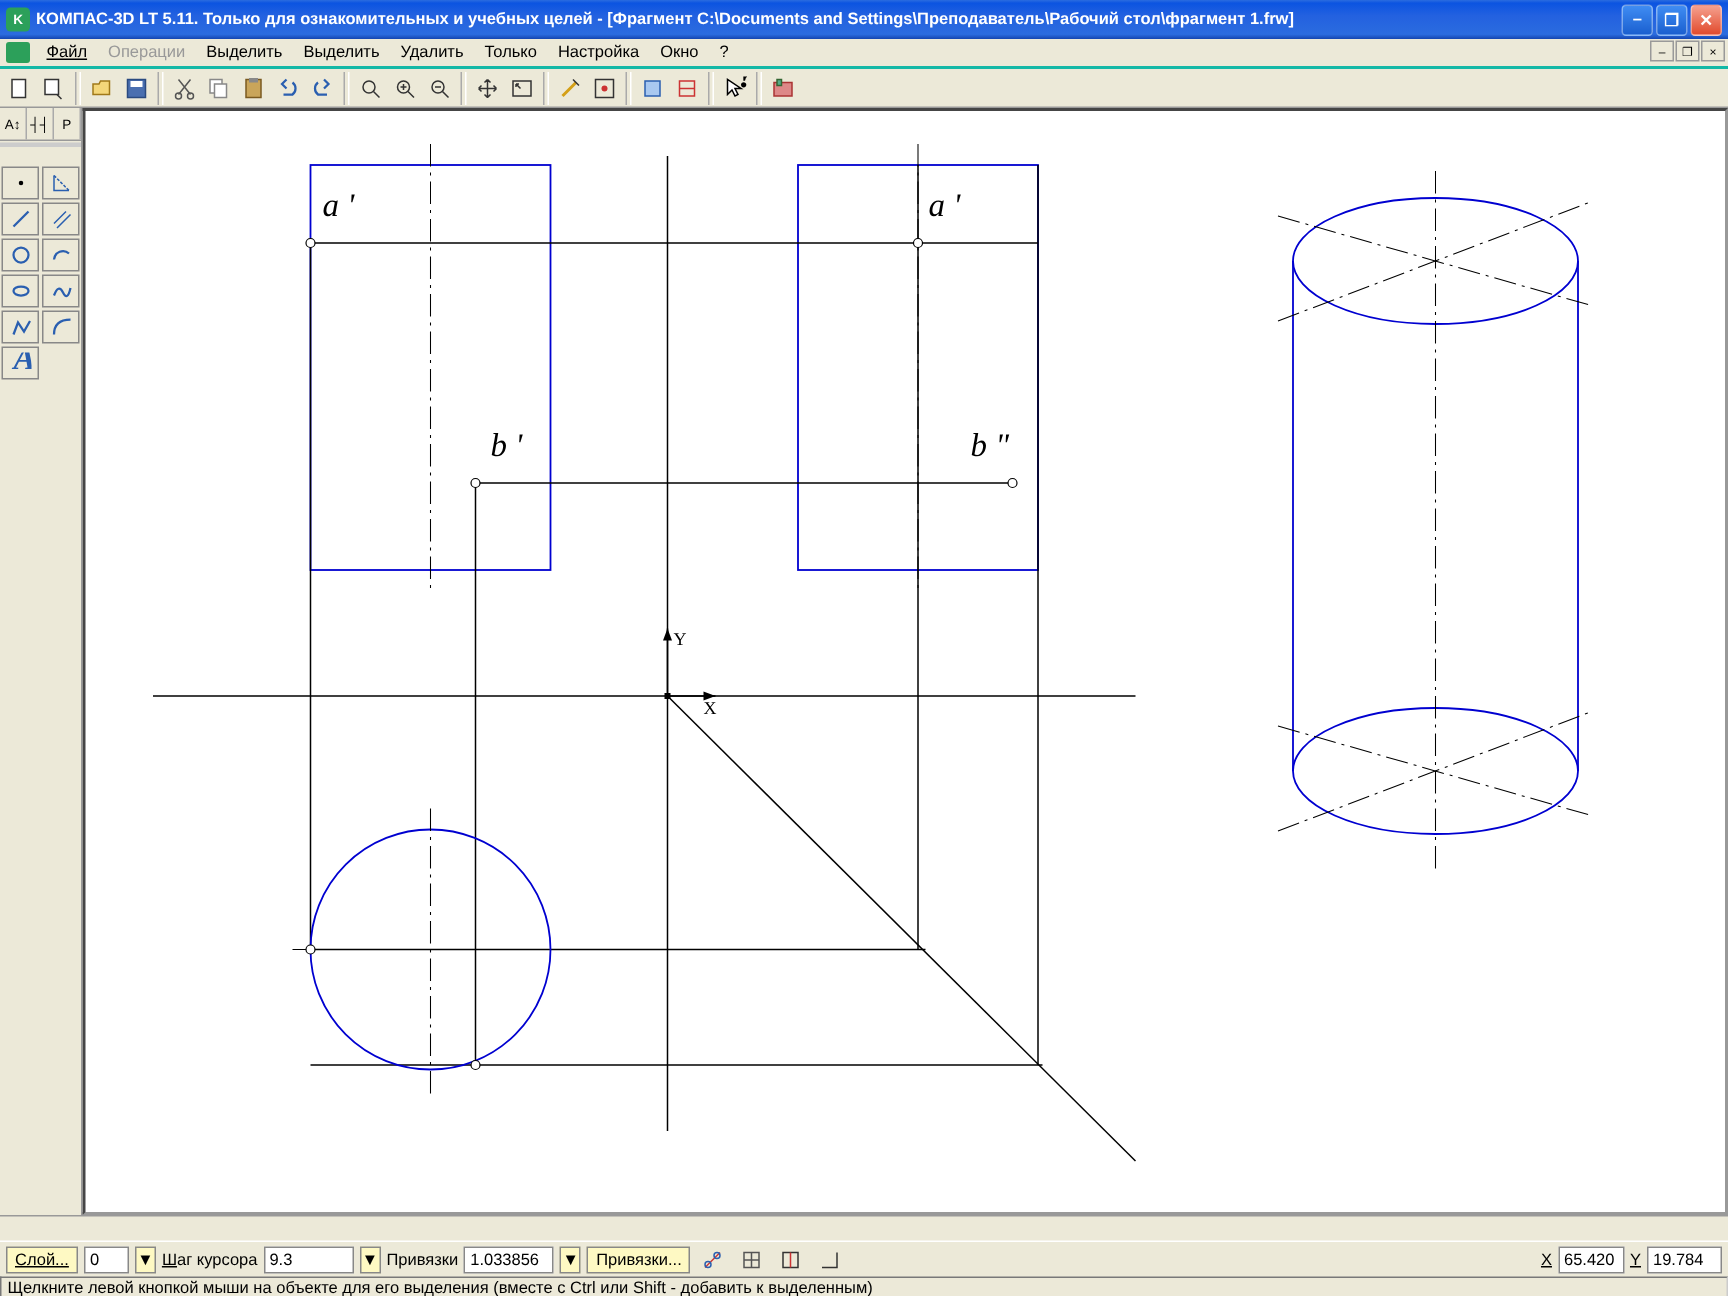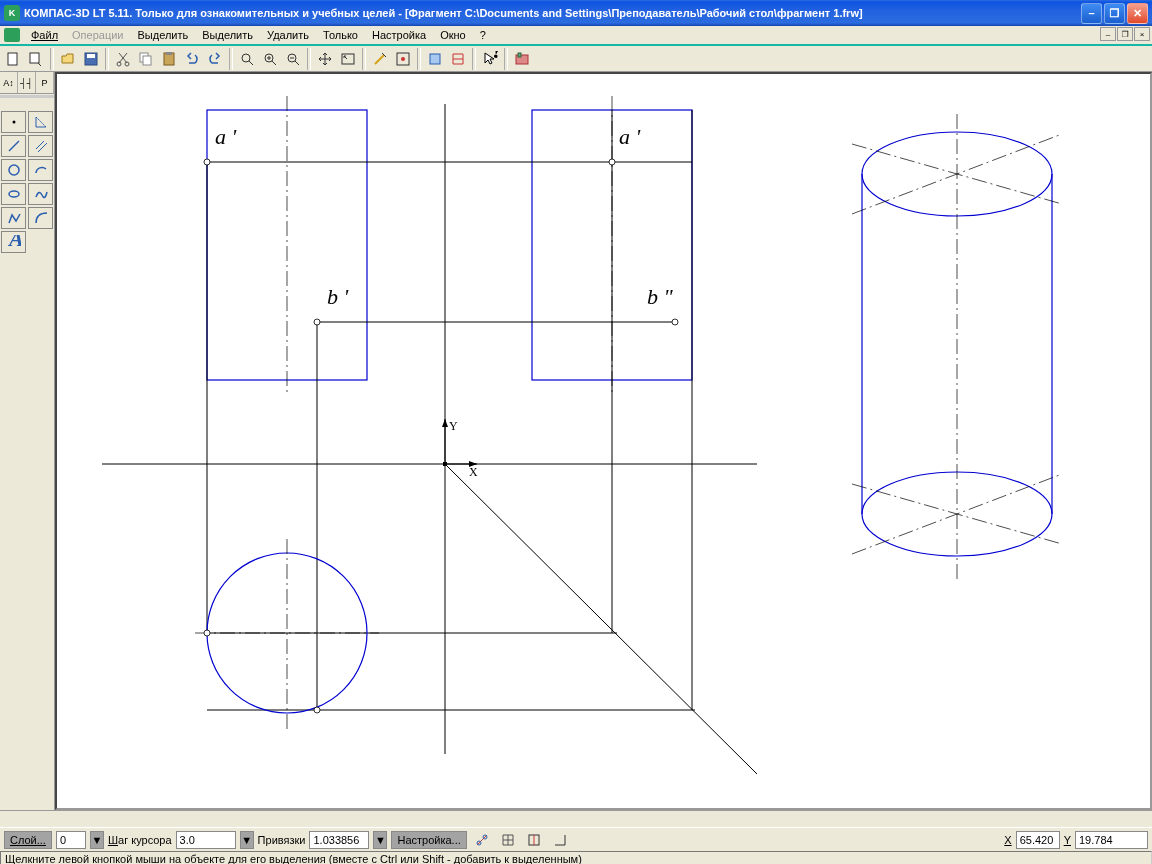--- a/index.html
+++ b/index.html
@@ -23,21 +23,21 @@
 .leftpanel{width:55px;background:#ECE9D8;display:flex;flex-direction:column;border-right:1px solid #999}
 .tabbar{height:22px;display:flex;border-bottom:1px solid #999}
 .tabbar .tab{flex:1;display:flex;align-items:center;justify-content:center;border-right:1px solid #aaa;font-size:9px}
 .toolgrid{padding-top:12px;display:flex;flex-direction:column;gap:0;border-top:3px solid #ccc;margin-top:1px}
 .toolrow{display:flex}
 .tool{width:25px;height:22px;border:1px solid #888;background:#ECE9D8;display:flex;align-items:center;justify-content:center;margin:1px}
 .canvas{flex:1;background:#fff;border:2px inset #999;position:relative;overflow:hidden}
 .hscroll{height:17px;background:#ECE9D8;border-top:1px solid #999;display:flex}
 .statusbar2{height:24px;background:#ECE9D8;display:flex;align-items:center;padding:2px 4px;gap:4px;border-top:1px solid #fff}
 .sfield{border:1px solid #888;background:#fff;height:18px;padding:0 3px;display:flex;align-items:center}
-.sbtn{border:1px solid #888;background:#a3a3a3;height:18px;padding:0 5px;display:flex;align-items:center}
+.sbtn{border:1px solid #888;background:#fef9c3;height:18px;padding:0 5px;display:flex;align-items:center}
 .underline{text-decoration:underline}
 .hint{height:18px;border:1px inset #ccc;padding:1px 4px;background:#ECE9D8}
 .spacer{flex:1}
 svg .thin{stroke:#000;stroke-width:1;fill:none}
 svg .blue{stroke:#0000D0;stroke-width:1.2;fill:none}
 svg .axis{stroke:#000;stroke-width:0.7;stroke-dasharray:15 4 2 4;fill:none}
 svg .pt{fill:#fff;stroke:#000;stroke-width:0.8}
 svg text{font-family:'Times New Roman',serif;font-style:italic;font-size:22px}
 </style>
 </head>
@@ -355,27 +355,27 @@
 
 <div class="hscroll"></div>
 
 <div class="statusbar2">
   <div class="sbtn">
       <span class="underline">Слой...</span>
     </div>
   <div class="sfield" style="width:30px">0</div>
   <div class="sbtn" style="width:14px;padding:0;justify-content:center">▼</div>
   <div><span class="underline">Ш</span>аг курсора</div>
-  <div class="sfield" style="width:60px">3.0</div>
+  <div class="sfield" style="width:60px">9.3</div>
   <div class="sbtn" style="width:14px;padding:0;justify-content:center">▼</div>
   <div>Привязки</div>
   <div class="sfield" style="width:60px">1.033856</div>
   <div class="sbtn" style="width:14px;padding:0;justify-content:center">▼</div>
   <div class="sbtn">
-      <span>Настройка...</span>
+      <span>Привязки...</span>
     </div>
   <div class="tbtn">
       <svg width="14" height="14">
         <path d="M2 12L12 2" stroke="#C33"></path>
         <circle cx="4" cy="10" r="2" fill="none" stroke="#2A5FB0"></circle>
         <circle cx="10" cy="4" r="2" fill="none" stroke="#2A5FB0"></circle>
       </svg>
     </div>
   <div class="tbtn">
       <svg width="14" height="14">
@@ -390,16 +390,16 @@
     </div>
   <div class="tbtn">
       <svg width="14" height="14">
         <path d="M2 12h10V2" stroke="#333" fill="none"></path>
       </svg>
     </div>
   <div class="spacer"></div>
   <div style="text-decoration:underline">X</div>
   <div class="sfield" style="width:44px">65.420</div>
   <div style="text-decoration:underline">Y</div>
-  <div class="sfield" style="width:73px">19.784</div>
+  <div class="sfield" style="width:50px">19.784</div>
 </div>
 
 <div class="hint">Щелкните левой кнопкой мыши на объекте для его выделения (вместе с Ctrl или Shift - добавить к выделенным)</div>
 
 </body></html>

